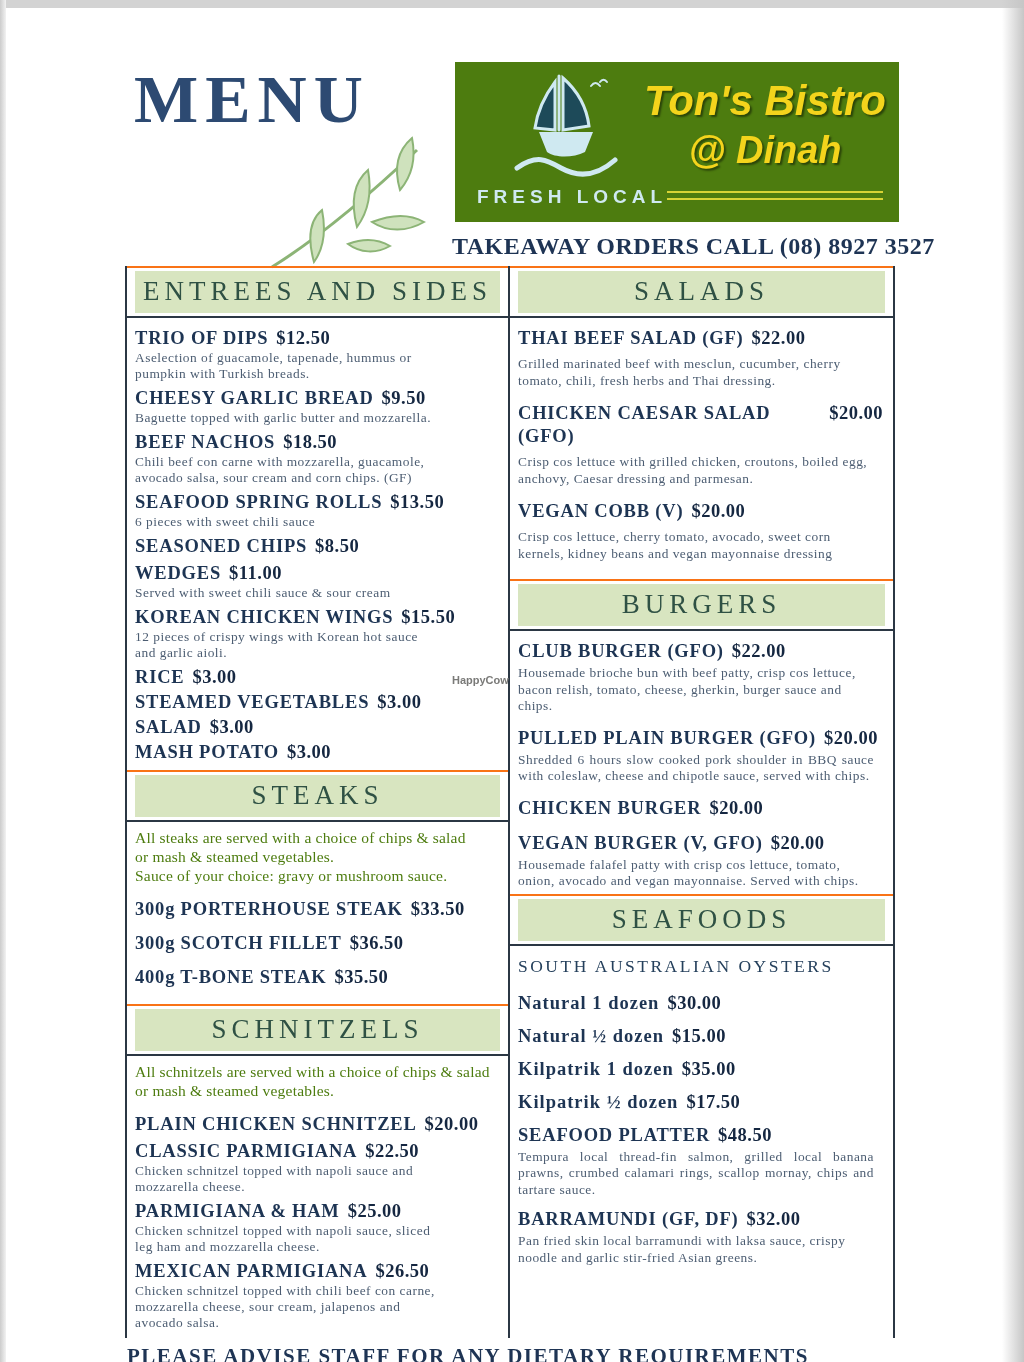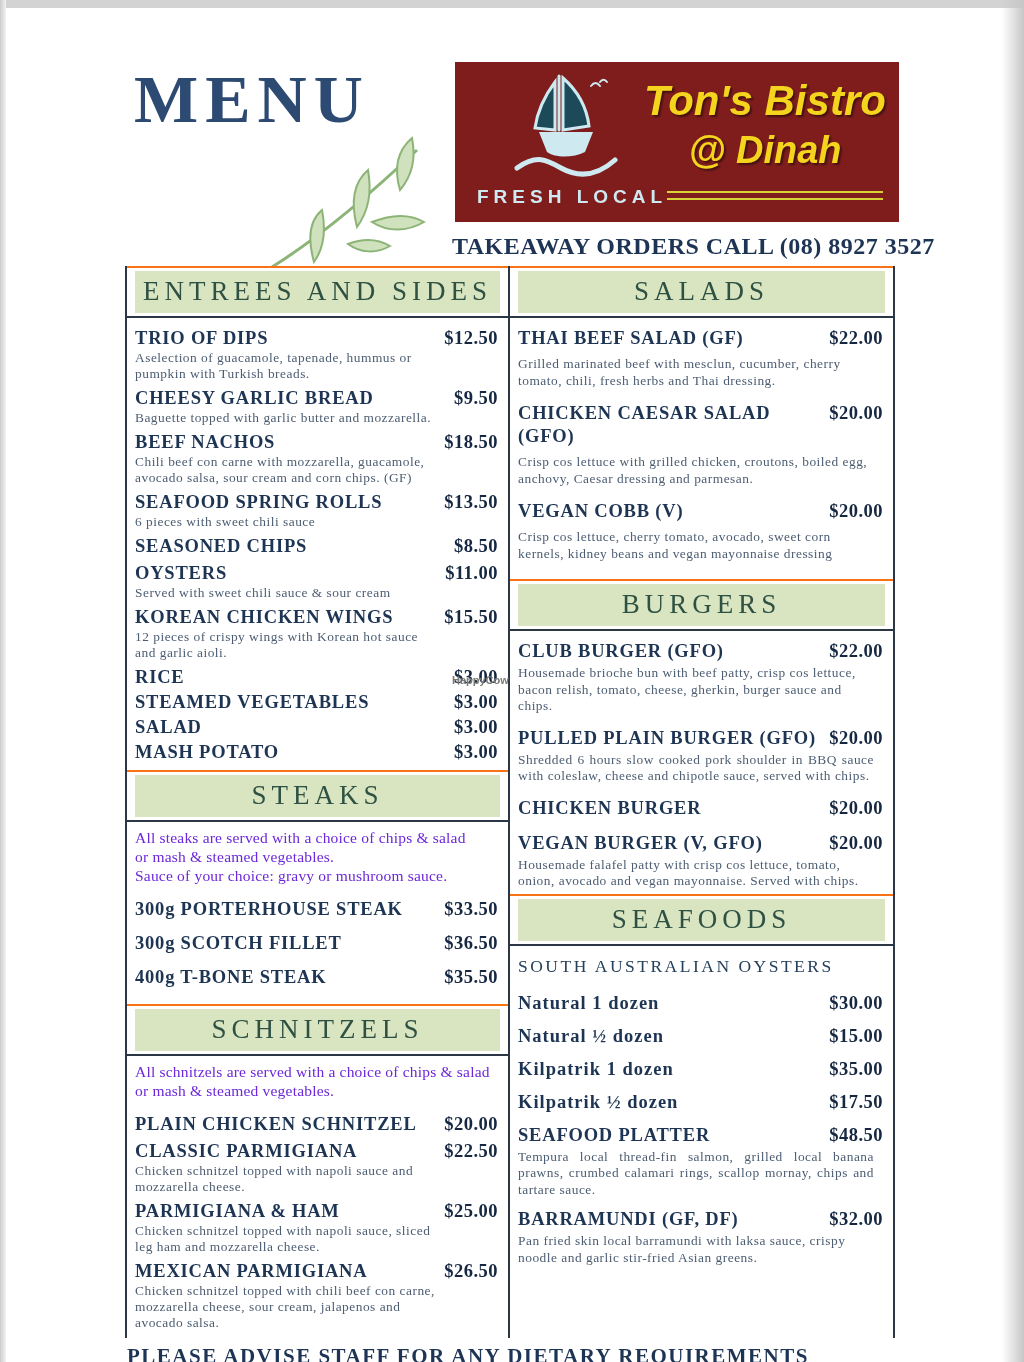--- a/index.html
+++ b/index.html
@@ -12,21 +12,21 @@
   .edge-left{position:absolute;left:0;top:0;width:6px;height:1362px;background:linear-gradient(90deg,#cccccc,#f2f2f2);}
   .edge-right{position:absolute;right:0;top:0;width:22px;height:1362px;background:linear-gradient(270deg,#c6c6c6,rgba(255,255,255,0));}
 
   .menu-title{
     position:absolute;left:134px;top:64px;
     font-size:68px;font-weight:bold;color:#2d4a72;letter-spacing:7px;line-height:1.05;
   }
   .leaf{position:absolute;left:252px;top:122px;width:180px;height:150px;}
 
   
-  .logo{position:absolute;left:455px;top:62px;width:444px;height:160px;background:#7f1d1d;text-decoration:underline;}
+  .logo{position:absolute;left:455px;top:62px;width:444px;height:160px;background:#4d7c0f;text-decoration:underline;}
   .boat{position:absolute;left:48px;top:6px;width:130px;height:118px;}
   .tagline{
     position:absolute;left:22px;bottom:14px;color:#cfe9f1;
     font-family:"Liberation Sans",sans-serif;font-weight:bold;font-size:19px;letter-spacing:5px;white-space:nowrap;
   }
   .logo-title{position:absolute;right:8px;top:16px;width:252px;text-align:center;
     font-family:"Liberation Sans",sans-serif;font-style:italic;font-weight:bold;color:#f4d41c;
     text-shadow:2px 2px 2px rgba(0,0,0,0.45);line-height:1.1;}
   .logo-title .l1{font-size:42px;}
   .logo-title .l2{font-size:38px;margin-top:6px;}
@@ -45,34 +45,34 @@
   .col{position:absolute;top:0;height:100%;}
   .col-left{left:0;width:381px;}
   .col-right{left:383px;width:383px;}
 
   .section-head{border-top:2px solid #f97316;border-bottom:2px solid #2b3744;padding:3px 8px;}
   .head-box{background:#d8e5c0;text-align:center;padding:4px 0 6px;
     font-size:27px;letter-spacing:5px;color:#2f5144;line-height:32px;}
 
   .sec-body{padding:9px 10px 4px 8px;}
   .item{margin-bottom:7px;}
-  .row{display:flex;justify-content:space-between;align-items:baseline;}
+  .row{display:flex;justify-content:flex-start;align-items:baseline;}
   .name{font-weight:bold;font-size:18.5px;letter-spacing:0.8px;color:#1d3453;line-height:23px;}
   .price{font-weight:bold;font-size:18.5px;color:#152741;letter-spacing:0.5px;white-space:nowrap;padding-left:8px;}
   .desc{font-size:13.4px;line-height:16.5px;color:#4c5d72;letter-spacing:0.5px;margin-top:2px;max-width:300px;}
   .col-right .desc{max-width:356px;}
   .col-left .name{line-height:22px;}
   .col-left .item{margin-bottom:5px;}
   .col-left .desc{line-height:16px;margin-top:1px;}
   .item.sides{margin-bottom:3px;}
   .item.steak{margin-bottom:12px;}
   .item.oyster{margin-bottom:15px;}
   .item.oyster .name{letter-spacing:1px;}
   .item.justify .desc{text-align:justify;}
-  .intro{font-size:15.5px;color:#6d28d9;line-height:18px;padding:7px 8px 3px;letter-spacing:0.2px;}
+  .intro{font-size:15.5px;color:#4d7c0f;line-height:18px;padding:7px 8px 3px;letter-spacing:0.2px;}
   .intro div{margin-bottom:1px;}
   .sub-head{font-size:17.5px;letter-spacing:2.5px;color:#25405c;padding:10px 8px 6px;}
 
   .footer-note{
     position:absolute;left:127px;top:1344px;font-size:21px;font-weight:bold;
     letter-spacing:1.5px;color:#1e3454;white-space:nowrap;
   }
   .watermark{position:absolute;left:452px;top:674px;font-family:"Liberation Sans",sans-serif;
     font-weight:bold;font-size:11px;color:#7a7a78;}
 </style>
@@ -161,21 +161,21 @@
         <div class="item">
           <div class="row">
             <span class="name">SEASONED CHIPS</span>
             <span class="price">$8.50</span>
           </div>
 
         </div>
 
         <div class="item">
           <div class="row">
-            <span class="name">OYSTERS</span>
+            <span class="name">WEDGES</span>
             <span class="price">$11.00</span>
           </div>
           <div class="desc">Served with sweet chili sauce &amp; sour cream</div>
         </div>
 
         <div class="item">
           <div class="row">
             <span class="name">KOREAN CHICKEN WINGS</span>
             <span class="price">$15.50</span>
           </div>

